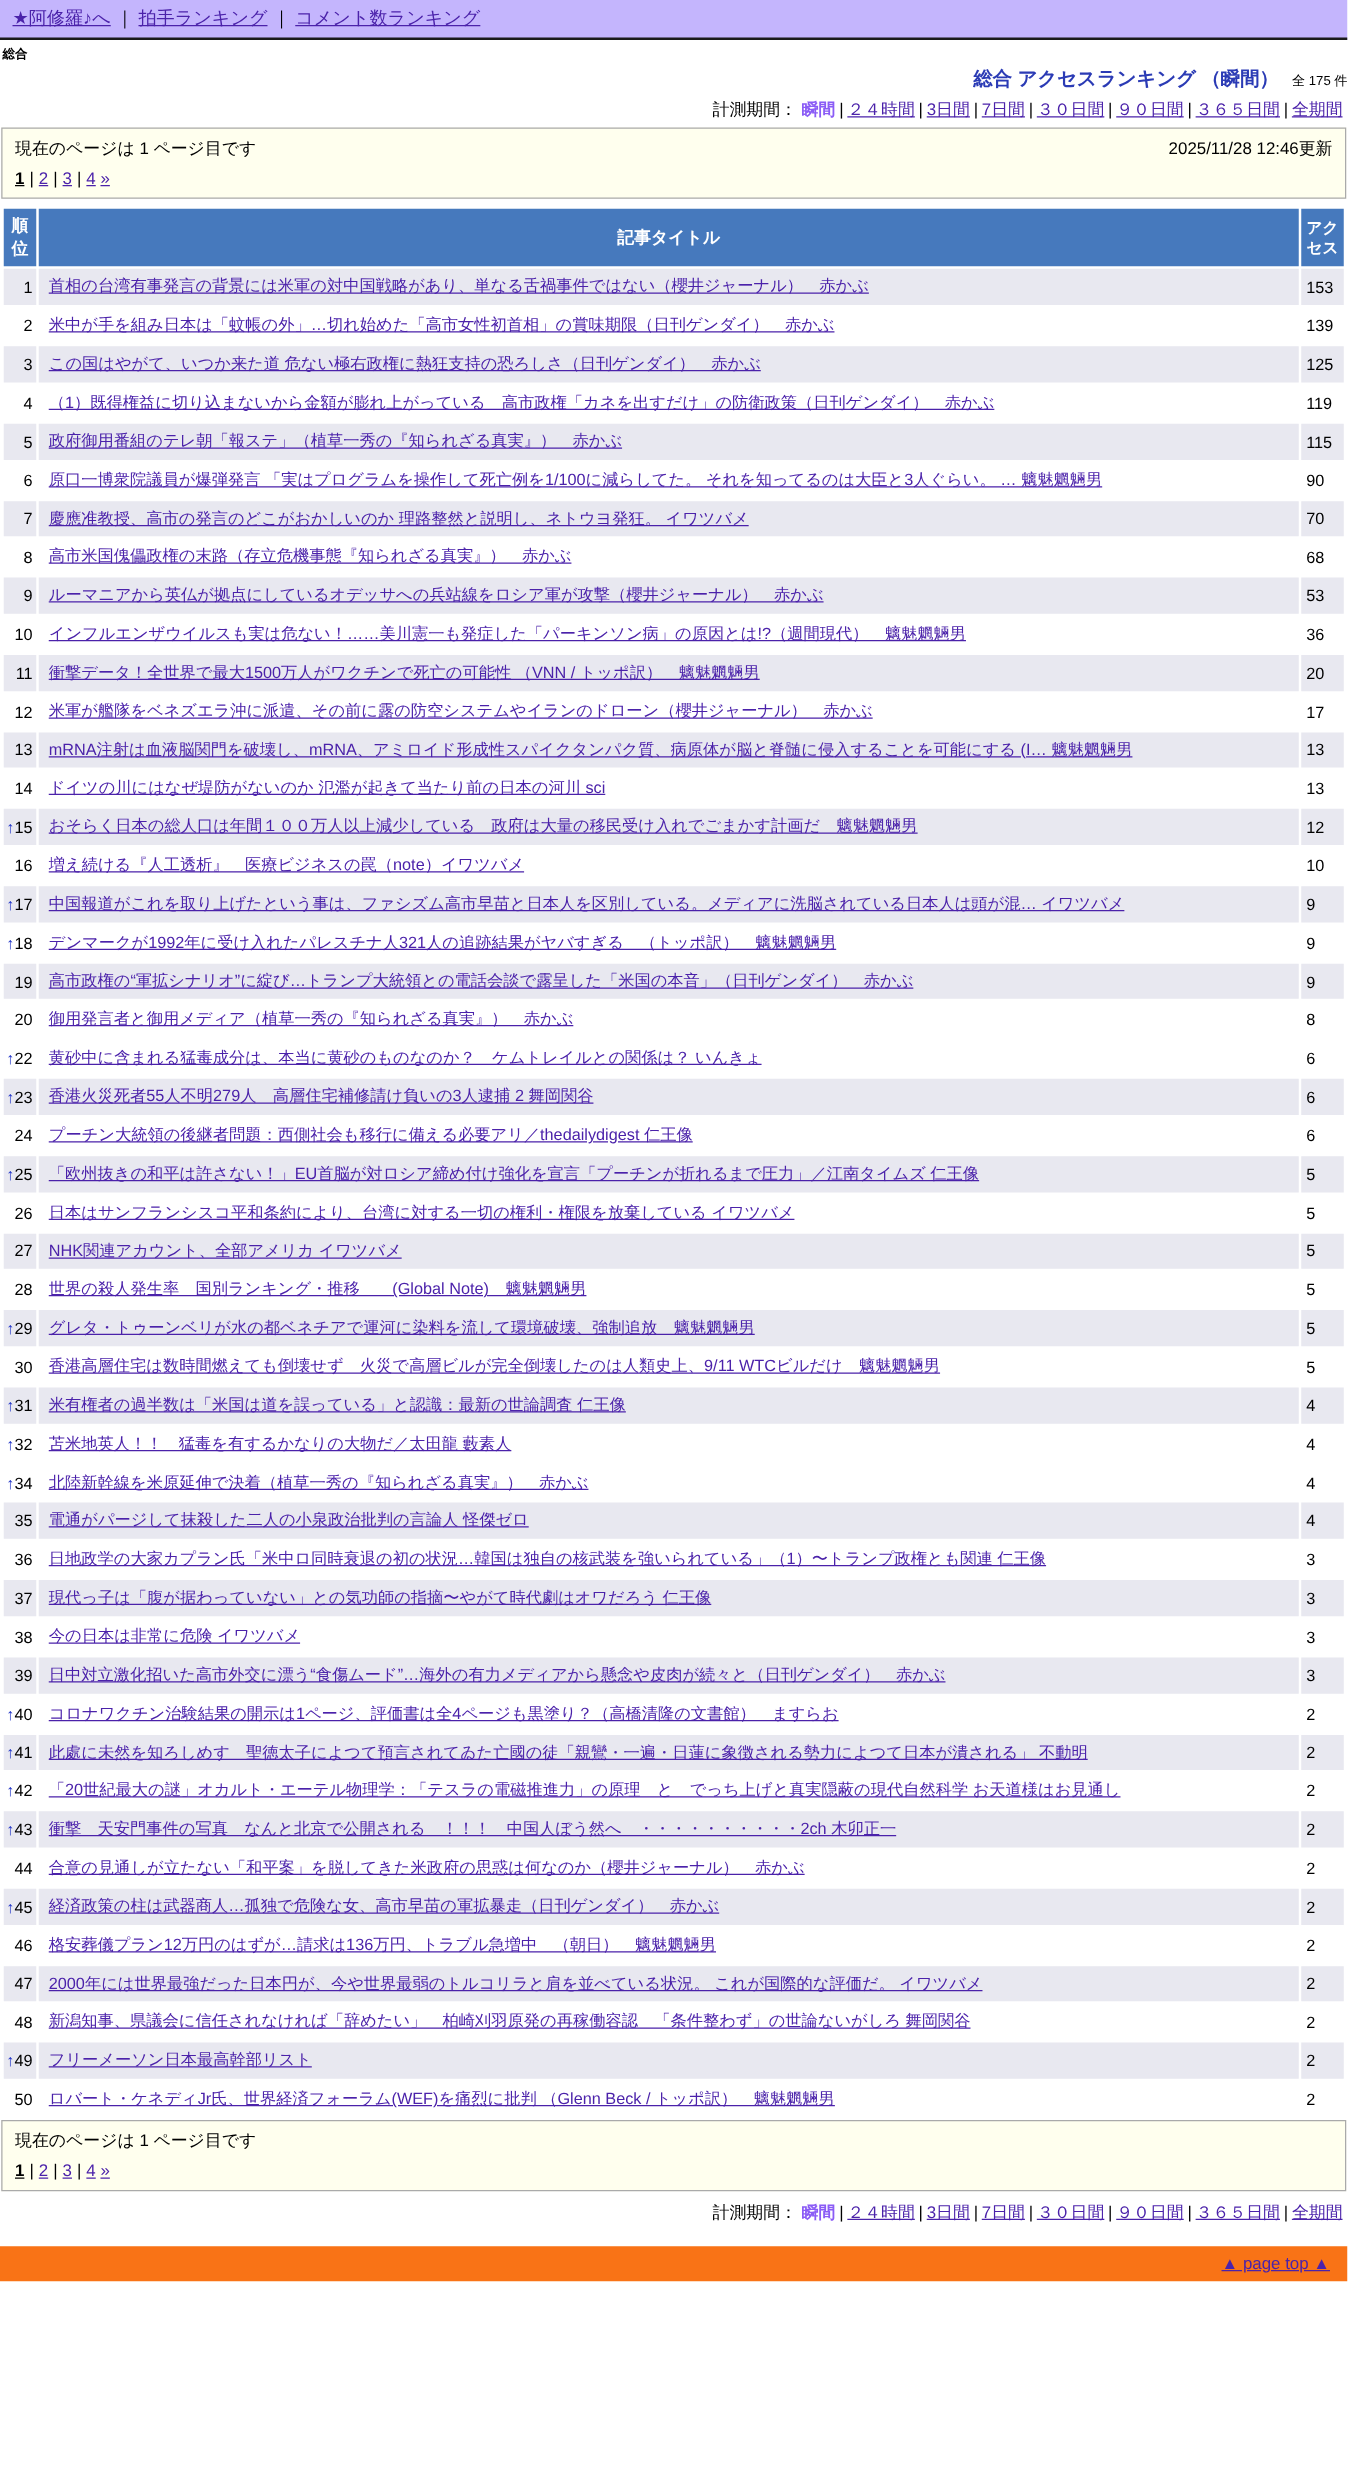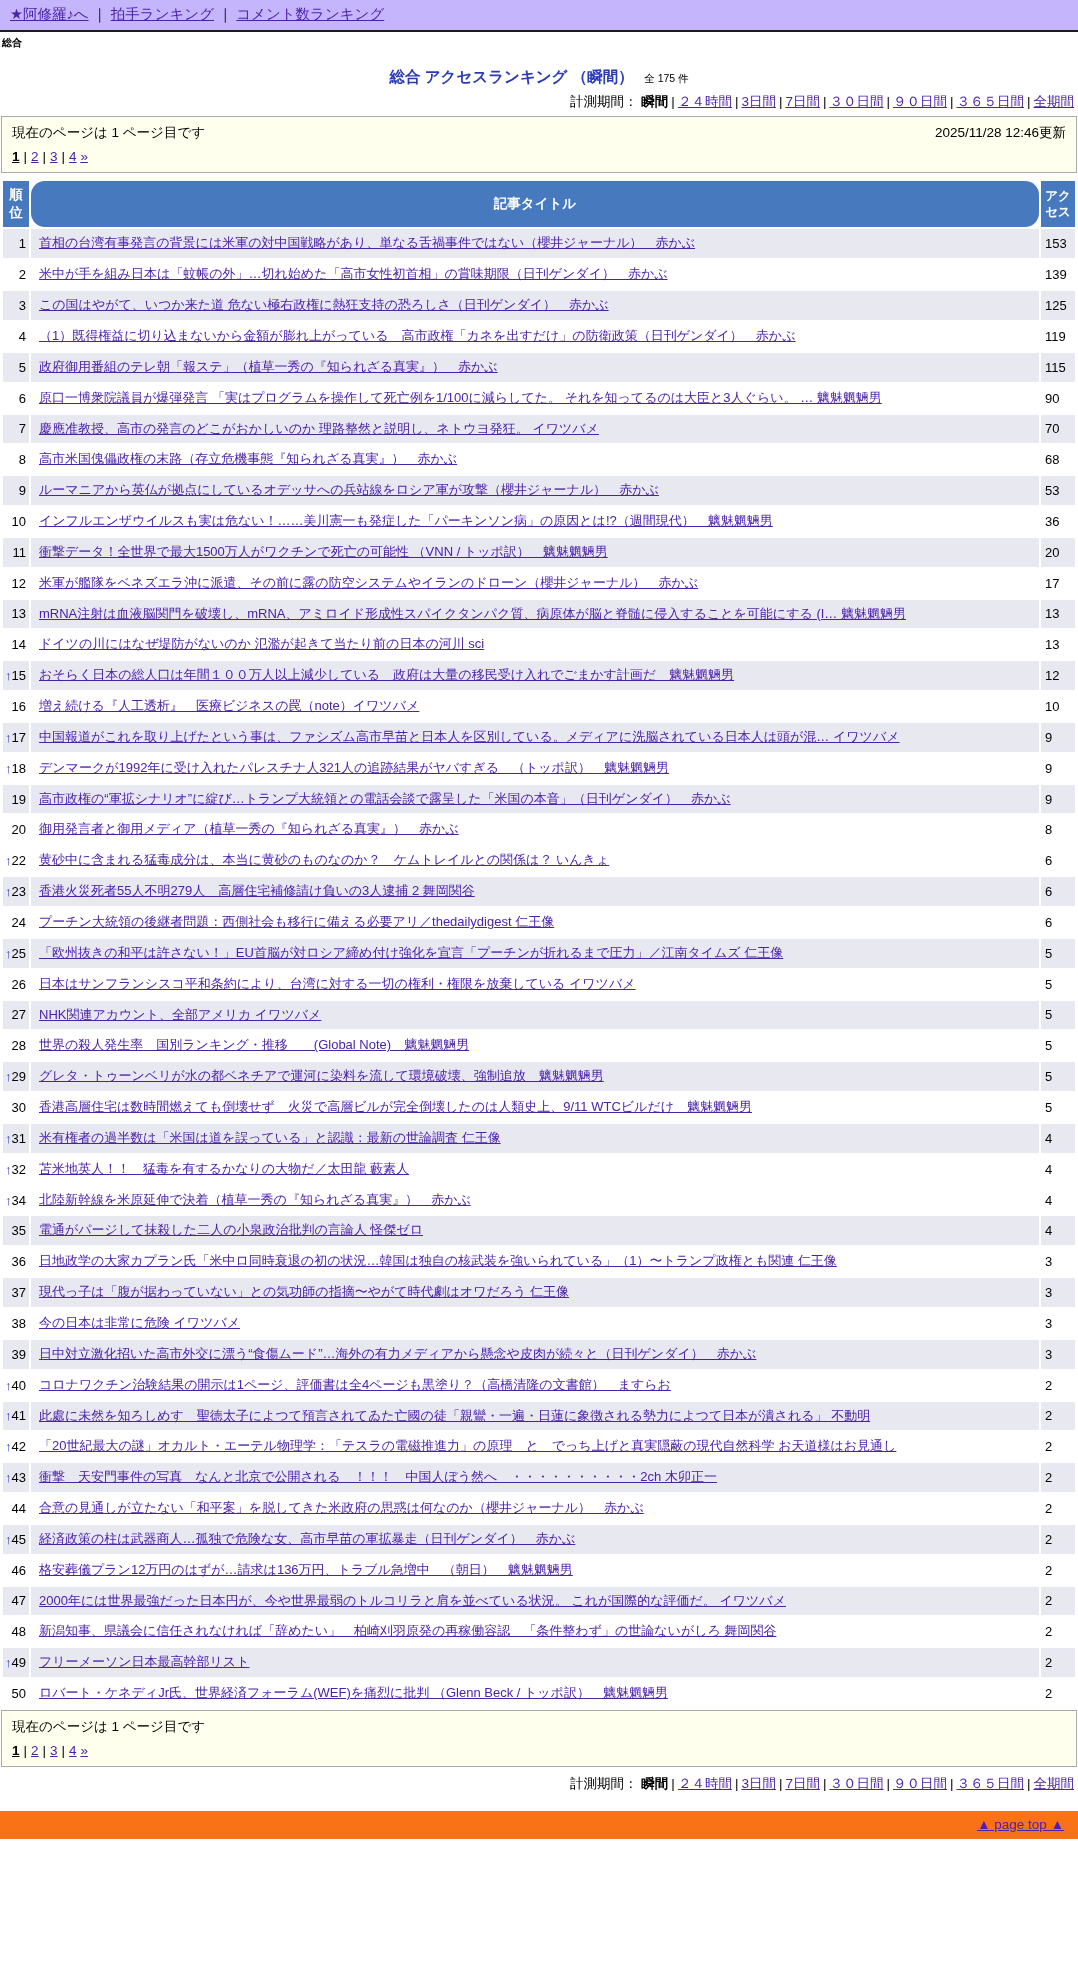--- a/index.html
+++ b/index.html
@@ -21,31 +21,31 @@
   .topnav a { color:#4b22aa; }
   .topnav .sep { color:#000; margin:0 4px; }
 
   
   .section-label {
     font-size:10px; font-weight:bold;
     margin:4px 0 0 2px;
   }
 
   
-  .title-line { text-align:center; margin-top:17px; }
+  .title-line { text-align:right; margin-top:3px; }
   .page-title { color:#2b3bb5; font-weight:bold; font-size:15.5px; }
   .total-count { font-size:10.5px; color:#000; margin-left:6px; }
 
   
   .periods {
     text-align:right; font-size:13.5px;
     margin:5px 4px 5px 0;
   }
   .periods .label { color:#000; }
-  .periods .current { font-weight:bold; color:#000000; }
+  .periods .current { font-weight:bold; color:#8b5cf6; }
   .periods a { color:#4b22aa; }
   .periods .sep { color:#000; margin:0 3px; }
 
   
   .info-box {
     background:#ffffee;
     border:1px solid #aaaaaa;
     margin:0 1px;
     padding:5px 10px 6px 10px;
     font-size:13.5px;
@@ -61,21 +61,21 @@
     width:calc(100% - 2px);
     margin:6px 1px 0 1px;
     border-collapse:separate;
     border-spacing:2px;
   }
   .rank-table th {
     background:#4679bd; color:#fff; font-weight:bold;
     padding:5px 2px; vertical-align:middle;
   }
   th.col-rank { width:26px; font-size:13.5px; line-height:1.35; }
-  th.col-title { font-size:13.5px;border-radius:14px; }
+  th.col-title { font-size:13.5px; }
   th.col-acc { width:34px; font-size:12.5px; line-height:1.3; padding:5px 1px; }
   .rank-table td { vertical-align:middle; }
   tr.odd td { background:#e8e8f0; }
   tr.even td { background:#ffffff; }
   td.rank {
     text-align:right; font-size:13px; padding:5px 3px 5px 2px;
     white-space:nowrap;
   }
   td.rank .cellwrap { display:flex; justify-content:flex-end; align-items:center; }
   td.rank .up { color:#2438c8; font-weight:bold; margin-right:auto; font-size:13px; }

